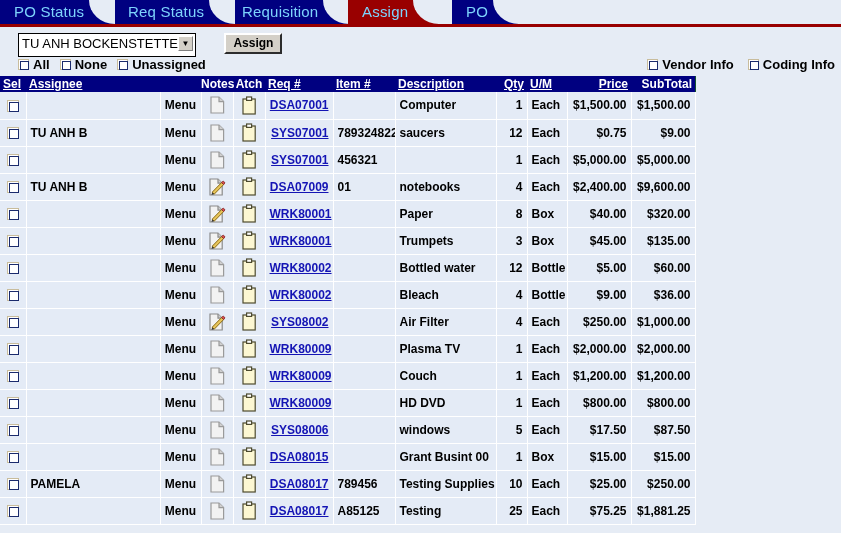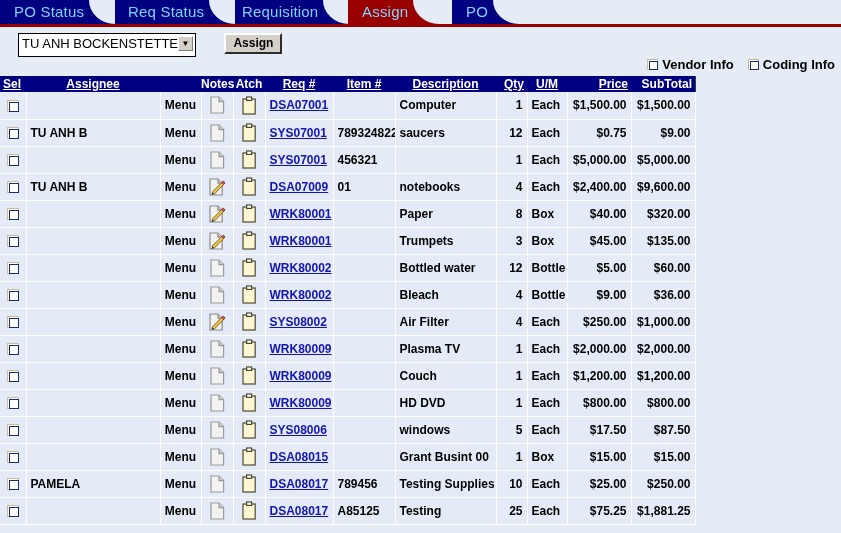--- a/index.html
+++ b/index.html
@@ -180,29 +180,29 @@
     font-weight: bold;
     font-size: 12px;
   }
   #grid tbody td:last-child { border-right: 1px solid #ffffff; }
 
   .c-sel   { width: 26px;  text-align: center; padding: 0 !important; }
   .c-asg   { width: 134px; text-align: left; }
   .c-menu  { width: 41px;  text-align: center; }
   .c-notes { width: 32px;  text-align: center; padding: 0 !important; }
   .c-atch  { width: 32px;  text-align: center; padding: 0 !important; }
-  .c-req   { width: 68px;  text-align: left; }
+  .c-req   { width: 68px;  text-align: right; }
   .c-item  { width: 62px;  text-align: left; }
   .c-desc  { width: 101px; text-align: left; }
   .c-qty   { width: 31px;  text-align: right; }
   .c-um    { width: 40px;  text-align: left; }
   .c-price { width: 64px;  text-align: right; }
   .c-sub   { width: 64px;  text-align: right; }
 
-  th.c-asg, th.c-req, th.c-item, th.c-desc, th.c-um { text-align: center; }
+  th.c-asg, th.c-req, th.c-item, th.c-desc, th.c-um { text-align: left; }
   th.c-menu, th.c-notes, th.c-atch { text-align: center; }
   th.c-qty, th.c-price, th.c-sub { text-align: right; }
   th.c-sel { text-align: left; padding-left: 3px !important; }
 
   .reqlink {
     color: #1414b4;
     text-decoration: underline;
     cursor: pointer;
     font-weight: bold;
   }
@@ -243,20 +243,21 @@
 
 <div id="controls">
   <div id="assignee-select">
     <span>TU ANH BOCKENSTETTE</span>
     <span class="arrowbox">▼</span>
   </div>
   <div id="assign-button">Assign</div>
 </div>
 
 <div id="filterbar">
+  <span id="leftfilters"><span class="cbgroup"><span class="cb"></span><span>All</span></span><span class="cbgroup"><span class="cb"></span><span>None</span></span><span class="cbgroup"><span class="cb"></span><span>Unassigned</span></span></span>
   <span id="rightfilters"><span class="cbgroup"><span class="cb"></span><span>Vendor Info</span></span><span class="cbgroup"><span class="cb"></span><span>Coding Info</span></span></span>
 </div>
 
 <table id="grid">
   <thead>
     <tr id="headrow">
         <th class="c-sel u"><span>Sel</span></th>
         <th class="c-asg u"><span>Assignee</span></th>
         <th class="c-menu"><span></span></th>
         <th class="c-notes"><span>Notes</span></th>

